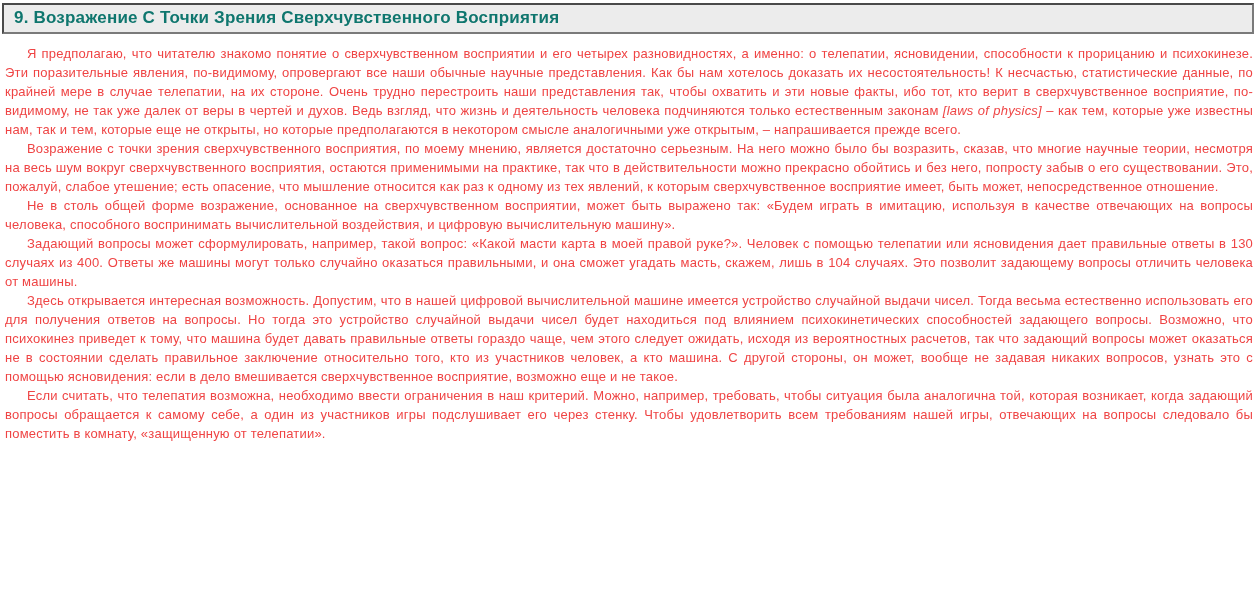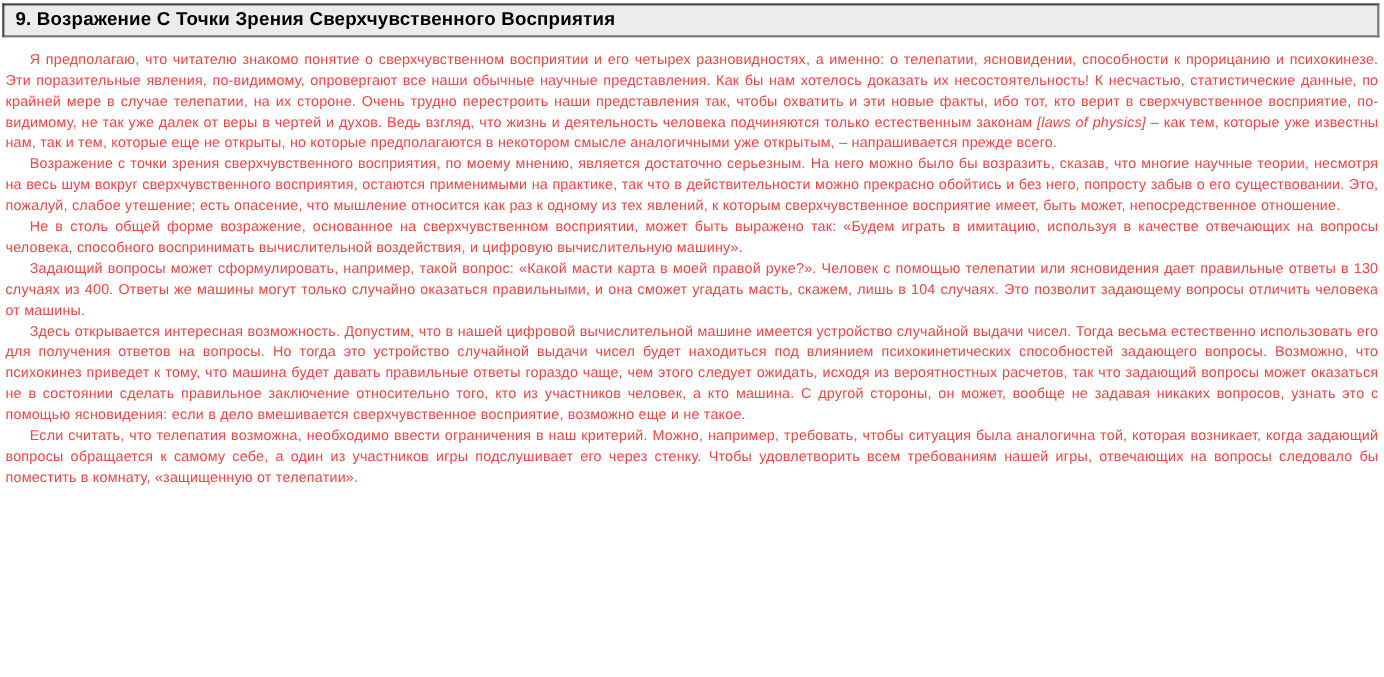--- a/index.html
+++ b/index.html
@@ -15,21 +15,21 @@
   .header-bar {
     margin: 3px 4px 0 2px;
     background: #ececec;
     border: 2px solid #7a7a7a;
     border-top-color: #4a4a4a;
     border-left-color: #4a4a4a;
     padding: 3px 8px 4px 10px;
     font-size: 17px;
     font-weight: bold;
     letter-spacing: 0.2px;
-    color: #000000;
+    color: #0f766e;
   }
   .article-body {
     margin: 10px 5px 0 5px;
     font-size: 13px;
     line-height: 19px;
     letter-spacing: 0.2px;
     text-align: justify;
     color: #ef4444;
   }
   .article-body p {

